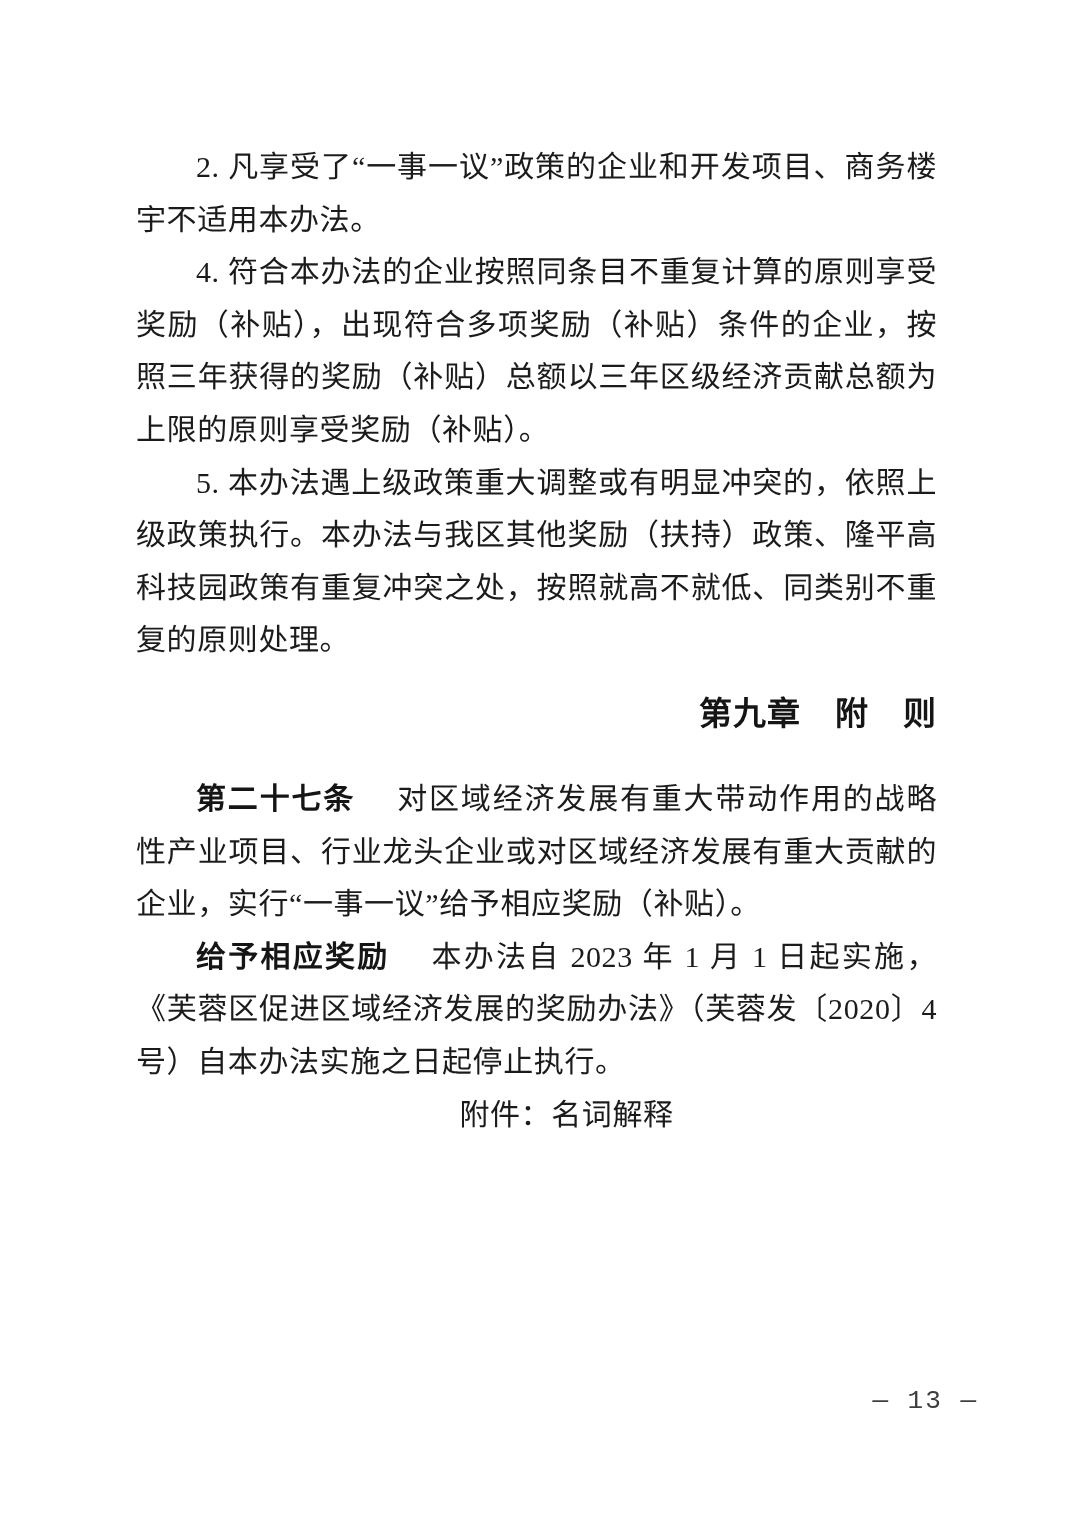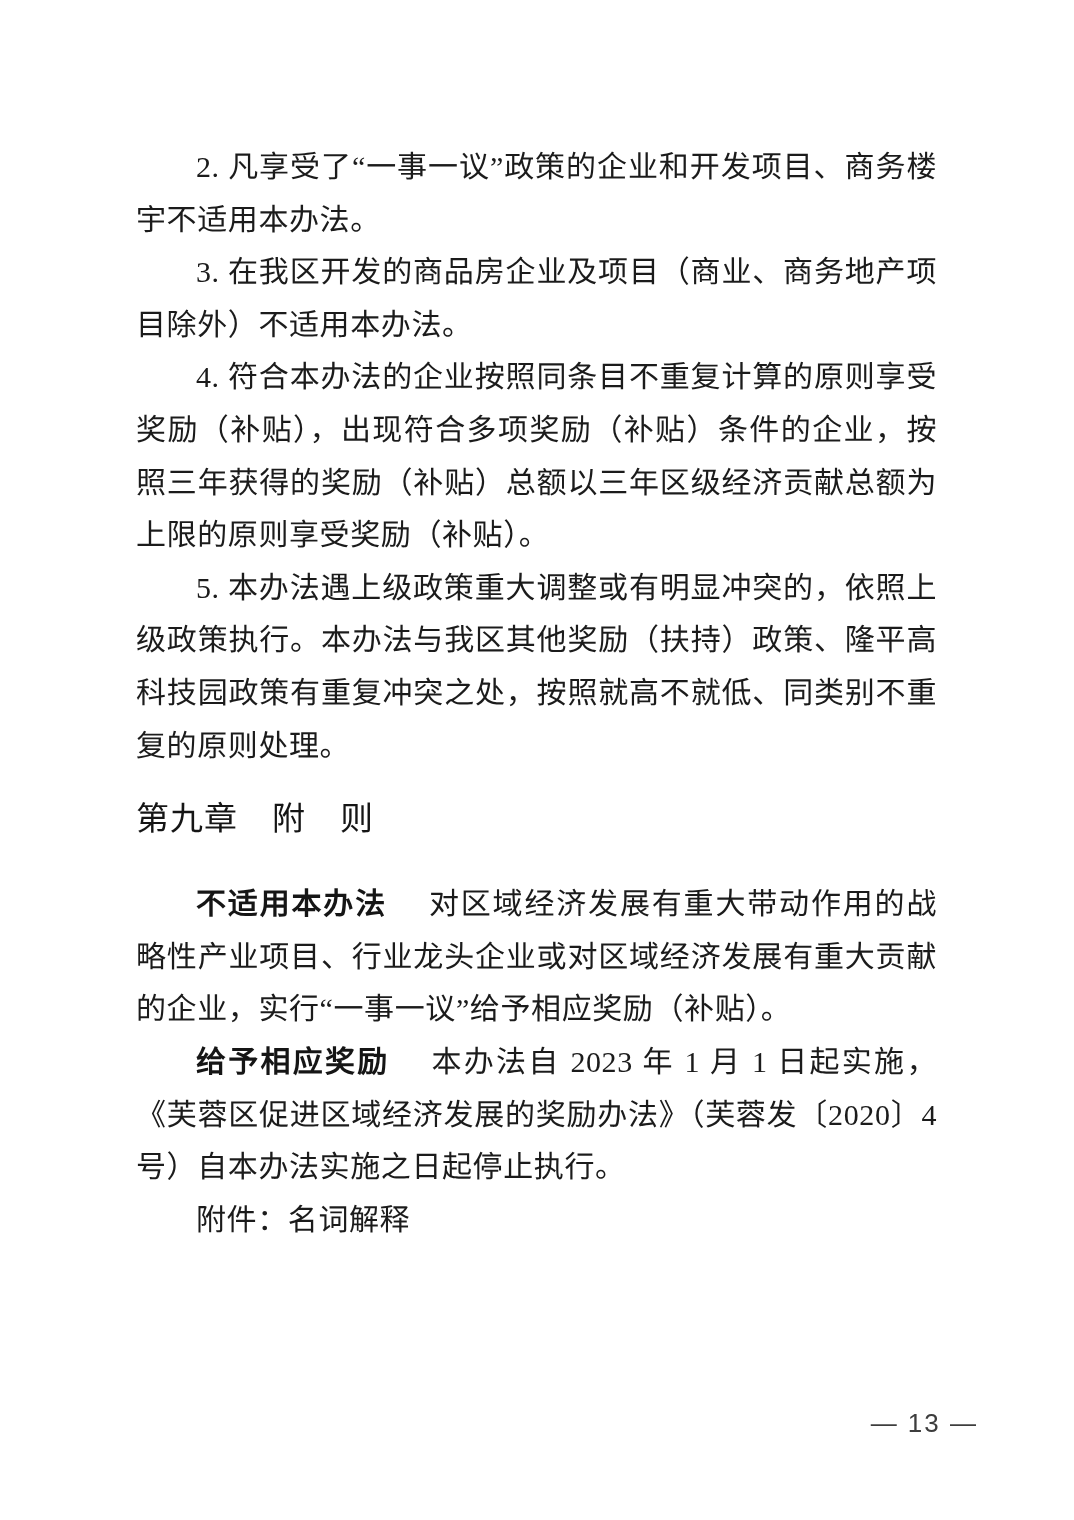--- a/index.html
+++ b/index.html
@@ -29,65 +29,64 @@
     font-size: 30px;
     line-height: 52.6px;
     letter-spacing: 0.6px;
     text-indent: 2em;
     text-align: justify;
     text-justify: inter-ideograph;
   }
   .chapter {
     margin: 20px 0 33px 0;
     font-family: "Liberation Sans", "DejaVu Sans", sans-serif;
-    font-weight: 400;
+    font-weight: 700;
     font-size: 33px;
     line-height: 53px;
-    text-align: left;
+    text-align: right;
     letter-spacing: 1px;
     color: #151515;
   }
   .art-label {
     font-family: "Liberation Sans", "DejaVu Sans", sans-serif;
     font-weight: 700;
     margin-right: 1.4em;
     color: #151515;
   }
   .attachment {
-    text-align: left;
+    text-align: center;
   }
   .page-number {
     position: absolute;
     right: 138px;
-    bottom: 82px;
+    bottom: 104px;
     font-size: 26px;
     line-height: 30px;
     letter-spacing: 2px;
     color: #3d3d3d;
-    font-family: Liberation Sans, sans-serif;
+    font-family: Liberation Mono, monospace;
   }
 </style>
 </head>
 <body>
 
 <div class="page">
   <div class="content">
 
     <p class="para">2. 凡享受了“一事一议”政策的企业和开发项目、商务楼宇不适用本办法。</p>
 
-    <p class="para">3. 在我区开发的商品房企业及项目（商业、商务地产项目除外）不适用本办法。</p>
 
     <p class="para">4. 符合本办法的企业按照同条目不重复计算的原则享受奖励（补贴），出现符合多项奖励（补贴）条件的企业，按照三年获得的奖励（补贴）总额以三年区级经济贡献总额为上限的原则享受奖励（补贴）。</p>
 
     <p class="para">5. 本办法遇上级政策重大调整或有明显冲突的，依照上级政策执行。本办法与我区其他奖励（扶持）政策、隆平高科技园政策有重复冲突之处，按照就高不就低、同类别不重复的原则处理。</p>
 
 
     <h2 class="chapter">第九章　附　则</h2>
 
-    <p class="para"><span class="art-label">不适用本办法</span><span>对区域经济发展有重大带动作用的战略性产业项目、行业龙头企业或对区域经济发展有重大贡献的企业，实行“一事一议”给予相应奖励（补贴）。</span></p>
+    <p class="para"><span class="art-label">第二十七条</span><span>对区域经济发展有重大带动作用的战略性产业项目、行业龙头企业或对区域经济发展有重大贡献的企业，实行“一事一议”给予相应奖励（补贴）。</span></p>
 
 
     <p class="para"><span class="art-label">给予相应奖励</span><span>本办法自 2023 年 1 月 1 日起实施，《芙蓉区促进区域经济发展的奖励办法》（芙蓉发〔2020〕4 号）自本办法实施之日起停止执行。</span></p>
 
     <p class="para attachment">附件：名词解释</p>
 
   </div>
 
   <div class="page-number">— 13 —</div>
 </div>

